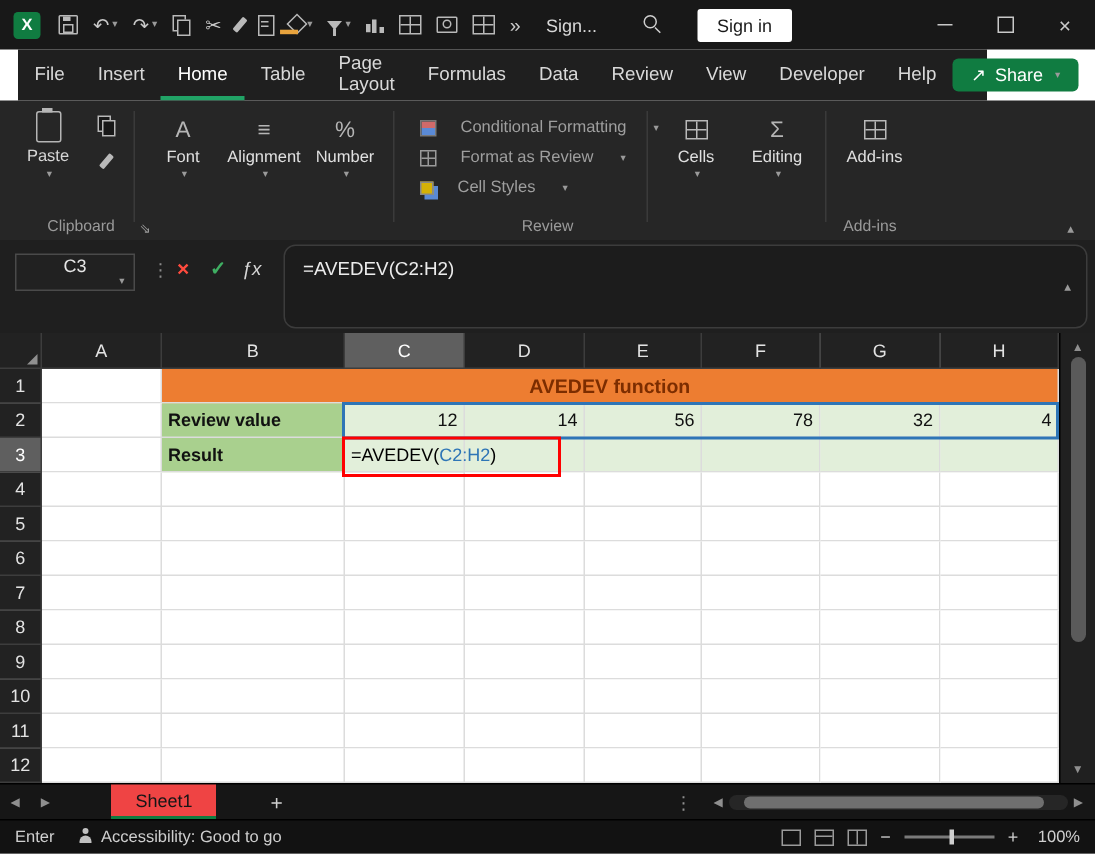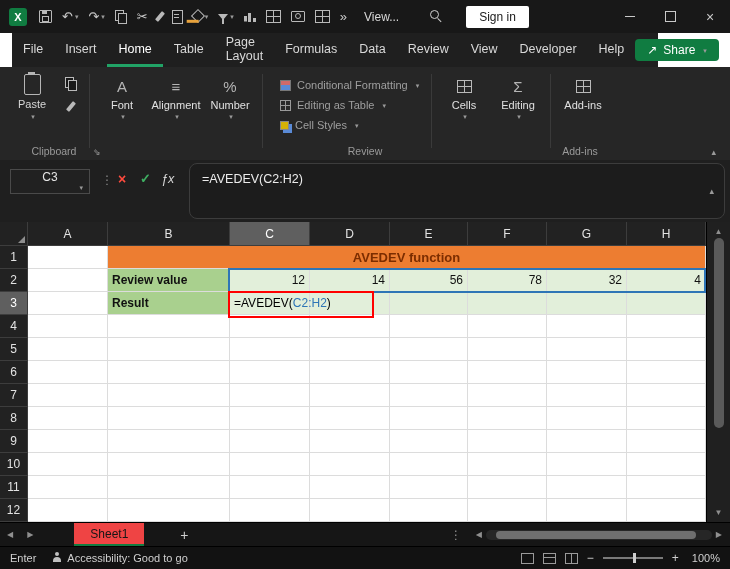--- a/index.html
+++ b/index.html
@@ -70,21 +70,21 @@
   .rb-flex{display:flex;align-items:flex-start;padding:7px 8px 0 10px;}
   .paste-big{display:flex;flex-direction:column;align-items:center;gap:3px;width:44px;}
   .ic-clipboard{width:15px;height:19px;border:1.5px solid #b5b5b5;border-radius:2px;position:relative;}
   .ic-clipboard::before{content:"";position:absolute;top:-3px;left:3px;width:7px;height:3px;background:#b5b5b5;}
   .paste-mini{display:flex;flex-direction:column;gap:9px;padding-top:3px;margin-left:4px;width:26px;align-items:center;}
   .rb-sep{width:1px;height:74px;background:#3a3a3a;margin:0 5px;flex:none;}
   .cgrp{display:flex;flex-direction:column;align-items:center;width:54px;gap:2px;padding-top:1px;flex:none;}
   .bigicon{height:22px;display:flex;align-items:center;justify-content:center;font-size:15px;color:#b5b5b5;}
   .cgrp .lbl{color:#e0e0e0;}
   .styles-col{display:flex;flex-direction:column;gap:8px;padding-top:5px;width:158px;flex:none;}
-  .srow{display:flex;align-items:center;gap:6px;color:#9f9f9f;white-space:nowrap;padding-left:12px;}
+  .srow{display:flex;align-items:center;gap:16px;color:#9f9f9f;white-space:nowrap;padding-left:12px;}
   .sic{width:11px;height:11px;flex:none;box-sizing:border-box;}
   .sic-cf{border:1px solid #777;background:linear-gradient(180deg,#d06a6a 0 50%,#5a8ad6 50% 100%);}
   .sic-tbl{border:1px solid #9a9a9a;background-color:#2a2a2a;
     background-image:linear-gradient(#9a9a9a,#9a9a9a),linear-gradient(#9a9a9a,#9a9a9a);
     background-size:1px 100%,100% 1px;background-position:50% 0,0 50%;background-repeat:no-repeat;}
   .sic-pal{width:7px;height:7px;background:#d4b106;border:1px solid #888;box-shadow:3px 3px 0 0 #5a8ad6;}
   .grp-label{position:absolute;bottom:3px;font-size:10.5px;color:#9a9a9a;text-align:center;}
   .launcher{position:absolute;bottom:3px;left:93px;font-size:9px;color:#9a9a9a;}
   .rb-collapse{position:absolute;right:14px;bottom:3px;font-size:9px;color:#9a9a9a;}
 
@@ -212,21 +212,21 @@
       </span>
     <span class="qbtn">
         <span class="ic ic-camera"></span>
       </span>
     <span class="qbtn">
         <span class="ic ic-gridbox"></span>
       </span>
     <span class="qbtn">
         <span class="glyph">»</span>
       </span>
-    <span class="doc-title">View...</span>
+    <span class="doc-title">Sign...</span>
     <span class="qbtn search-wrap">
         <span class="ic-search"></span>
       </span>
     <span class="signin">Sign in</span>
     <span class="wbtns">
       <span class="wbtn">
           <span class="minline"></span>
         </span>
       <span class="wbtn">
           <span class="maxbox"></span>
@@ -285,21 +285,21 @@
       </div>
       <div class="rb-sep"></div>
       <div class="styles-col">
         <div class="srow">
           <span class="sic sic-cf"></span>
           <span>Conditional Formatting</span>
           <span class="dd">▾</span>
         </div>
         <div class="srow">
           <span class="sic sic-tbl"></span>
-          <span>Editing as Table</span>
+          <span>Format as Review</span>
           <span class="dd">▾</span>
         </div>
         <div class="srow">
           <span class="sic-pal"></span>
           <span>Cell Styles</span>
           <span class="dd">▾</span>
         </div>
       </div>
       <div class="rb-sep"></div>
       <div class="cgrp">

